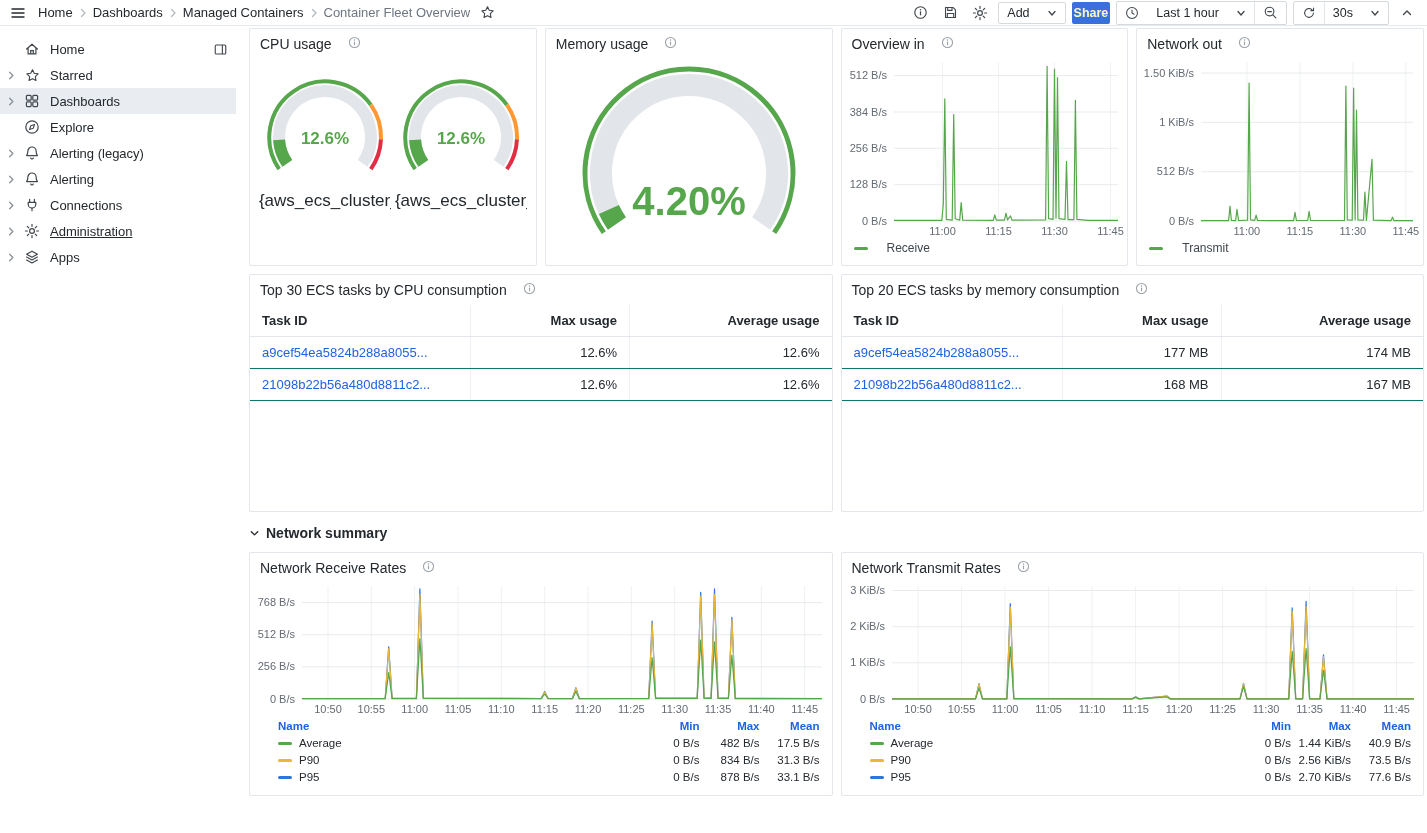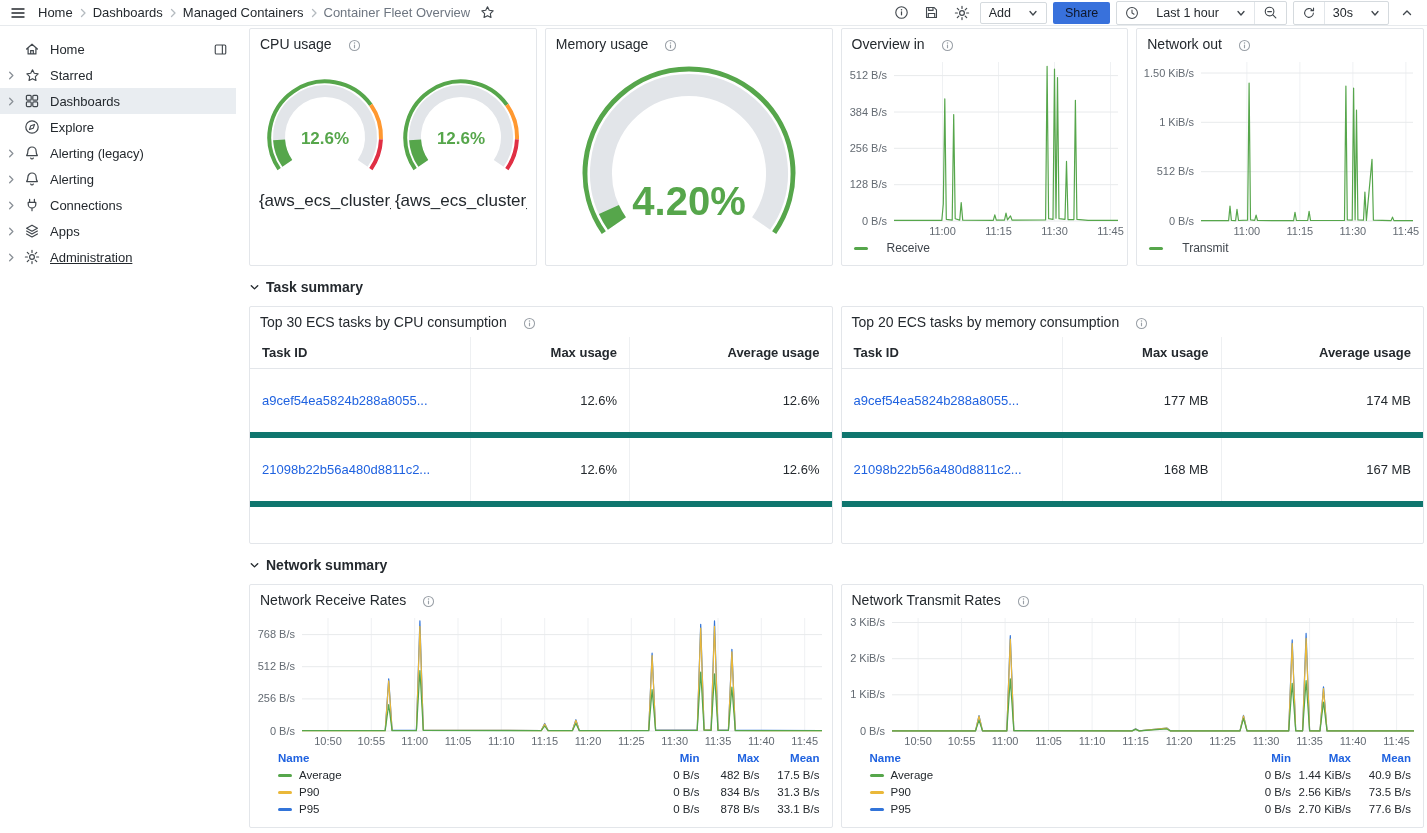--- a/index.html
+++ b/index.html
@@ -13,61 +13,61 @@
 
 .topbar{height:26px;display:flex;align-items:center;justify-content:space-between;padding:0 8px 0 6px;background:#fff;border-bottom:1px solid #e7eaed}
 .tb-left{display:flex;align-items:center;gap:8px}
 .icon-btn{display:inline-flex;align-items:center;justify-content:center;width:24px;height:22px;border-radius:2px}
 .breadcrumb{display:flex;align-items:center;gap:5px;font-size:13px}
 .crumb{color:#24292e}
 .crumb-current{color:#6e7681}
 .tb-right{display:flex;align-items:center;gap:6px}
 .btn{display:inline-flex;align-items:center;gap:17px;height:22px;padding:0 8px;border-radius:2px;font-size:12.5px;white-space:nowrap}
 .btn-outline{border:1px solid #d5dade}
-.btn-primary{background:#3871dc;color:#0f172a;font-weight:normal;padding:0 12px}
+.btn-primary{background:#3871dc;color:#fef9c3;font-weight:bold;padding:0 2px}
 .btn-group{display:flex;align-items:center;height:24px;border:1px solid #d5dade;border-radius:2px;overflow:hidden}
 .btn-group .btn{height:22px;border-radius:0}
 .btn-group .btn + .btn{border-left:1px solid #e2e6ea}
 
 
 .app-body{display:flex;height:807px}
 .sidebar{width:236px;flex:none;padding-top:10px;overflow:hidden;background:#fff}
 .nav-item{display:flex;align-items:center;height:26px;padding:0 8px 0 4px;gap:3px;cursor:pointer}
 .nav-item.active{background:#e9edf1}
 .nav-caret{width:15px;display:inline-flex;justify-content:center}
 .nav-icon{width:20px;display:inline-flex;justify-content:center;margin-right:5px}
 .nav-label{flex:1;font-size:13px;color:#24292e;white-space:nowrap}
 .nav-label.underline{text-decoration:underline}
 .content{flex:1;padding:2px 3px 0 13px;overflow:hidden;background:#fff}
 .grid{display:grid;gap:8px;margin-bottom:8px}
 .cols4{grid-template-columns:repeat(4,1fr)}
 .cols2{grid-template-columns:repeat(2,1fr)}
 .panel{background:#fff;border:1px solid #e3e6ea;border-radius:2px;overflow:hidden;position:relative}
 .h238{height:238px}
 .h244{height:244px}
-.panel-head{display:flex;align-items:flex-end;gap:16px;padding:7px 10px 3px}
+.panel-head{display:flex;align-items:flex-start;gap:16px;padding:7px 10px 3px}
 .panel-title{font-size:14px;font-weight:500;color:#24292e;white-space:nowrap}
 .section-head{display:flex;align-items:center;gap:6px;height:26px;margin:0 0 6px;font-size:14px;font-weight:bold;cursor:pointer}
 
 
 .gauge-row{display:flex;justify-content:center;gap:4px;margin-top:22px}
 .gauge-labels{display:flex;justify-content:center;gap:4px;margin-top:2px}
 .gauge-label{width:132px;text-align:center;font-size:17px;color:#24292e;white-space:nowrap;overflow:hidden}
 .gauge-large-wrap{display:flex;justify-content:center;margin-top:8px}
 
 
 .chart-sm{height:184px;margin:0 2px}
 .chart-lg{height:138px;margin:0 2px}
 .inline-legend{display:flex;align-items:center;gap:19px;padding:2px 0 0 12px;font-size:12px;color:#3f454c}
 .swatch{display:inline-block;width:14px;height:3px;border-radius:2px;background:#999}
 
 
 .task-table{width:100%;border-collapse:collapse;font-size:13px;margin-top:4px}
 .task-table th{font-weight:bold;text-align:right;padding:8px 12px;border-bottom:1px solid #e3e6ea;white-space:nowrap}
-.task-table td{text-align:right;padding:24px 12px;border-bottom:6px solid #0f766e;white-space:nowrap}
+.task-table td{text-align:right;padding:8px 12px;border-bottom:1px solid #0f766e;white-space:nowrap}
 .task-table .col-id{text-align:left;width:38%}
 .task-table th:nth-child(-n+2),.task-table td:nth-child(-n+2){border-right:1px solid #eef0f2}
 
 
 .legend-table{width:calc(100% - 40px);margin:1px 12px 0 28px;border-collapse:collapse;font-size:11.5px}
 .legend-table th{color:#1f62e0;font-weight:bold;text-align:right;padding:2px 0;cursor:pointer;white-space:nowrap}
 .legend-table th.name,.legend-table td.name{text-align:left}
 .legend-table td{text-align:right;padding:2.5px 0;color:#24292e;white-space:nowrap}
 .legend-table .w{width:60px}
 .legend-table .swatch{margin-right:7px;vertical-align:middle}
@@ -286,39 +286,39 @@
       <span class="nav-label">Connections</span>
     </div>
     <div class="nav-item">
       <span class="nav-caret">
           <svg width="11" height="11" viewBox="0 0 12 12">
             <path d="M4 2.5L7.5 6 4 9.5" stroke="#8a9097" stroke-width="1.4" fill="none" stroke-linecap="round" stroke-linejoin="round"></path>
           </svg>
         </span>
       <span class="nav-icon">
           <svg width="16" height="16" viewBox="0 0 16 16">
-            <path d="M8 2.2l5.4 3L8 8.2l-5.4-3z" stroke="#41474d" stroke-width="1.2" fill="none" stroke-linejoin="round"></path>
-            <path d="M2.6 8.1L8 11.1l5.4-3M2.6 11L8 14l5.4-3" stroke="#41474d" stroke-width="1.2" fill="none" stroke-linejoin="round" stroke-linecap="round"></path>
-          </svg>
-        </span>
-      <span class="nav-label">Apps</span>
+            <circle cx="8" cy="8" r="2.4" stroke="#41474d" stroke-width="1.2" fill="none"></circle>
+            <path d="M8 1.4v2M12.7 3.3l-1.5 1.5M14.6 8h-2M12.7 12.7l-1.5-1.5M8 14.6v-2M3.3 12.7l1.5-1.5M1.4 8h2M3.3 3.3l1.5 1.5" stroke="#41474d" stroke-width="1.2" stroke-linecap="round"></path>
+          </svg>
+        </span>
+      <span class="nav-label underline">Administration</span>
     </div>
     <div class="nav-item">
       <span class="nav-caret">
           <svg width="11" height="11" viewBox="0 0 12 12">
             <path d="M4 2.5L7.5 6 4 9.5" stroke="#8a9097" stroke-width="1.4" fill="none" stroke-linecap="round" stroke-linejoin="round"></path>
           </svg>
         </span>
       <span class="nav-icon">
           <svg width="16" height="16" viewBox="0 0 16 16">
-            <circle cx="8" cy="8" r="2.4" stroke="#41474d" stroke-width="1.2" fill="none"></circle>
-            <path d="M8 1.4v2M12.7 3.3l-1.5 1.5M14.6 8h-2M12.7 12.7l-1.5-1.5M8 14.6v-2M3.3 12.7l1.5-1.5M1.4 8h2M3.3 3.3l1.5 1.5" stroke="#41474d" stroke-width="1.2" stroke-linecap="round"></path>
-          </svg>
-        </span>
-      <span class="nav-label underline">Administration</span>
+            <path d="M8 2.2l5.4 3L8 8.2l-5.4-3z" stroke="#41474d" stroke-width="1.2" fill="none" stroke-linejoin="round"></path>
+            <path d="M2.6 8.1L8 11.1l5.4-3M2.6 11L8 14l5.4-3" stroke="#41474d" stroke-width="1.2" fill="none" stroke-linejoin="round" stroke-linecap="round"></path>
+          </svg>
+        </span>
+      <span class="nav-label">Apps</span>
     </div>
   </nav>
 
   <main class="content">
 
     <div class="grid cols4">
       <section class="panel h238">
         <div class="panel-head">
           <h2 class="panel-title">CPU usage</h2>
           <span class="icon">
@@ -452,28 +452,20 @@
               <polyline points="62.0,165.7 89.6,165.7 91.0,151.1 92.4,165.5 96.6,165.6 98.0,154.4 99.5,165.5 108.6,165.2 110.1,28.2 111.5,164.8 115.7,165.4 117.1,160.2 118.5,165.5 154.6,165.6 156.0,157.3 157.4,165.5 168.7,165.5 170.1,156.4 171.5,165.4 205.5,165.5 206.9,31.1 208.3,165.0 213.2,165.2 214.6,33.0 216.1,164.8 217.5,55.2 218.9,165.0 224.5,165.2 225.9,137.1 227.4,165.4 233.0,104.3 234.4,165.2 252.1,165.6 253.5,162.1 254.9,165.6 274.0,165.7" fill="none" stroke="#56a64b" stroke-width="1.2" stroke-linejoin="round"></polyline>
             </svg>
           </div>
         <div class="inline-legend">
           <span class="swatch" style="background: rgb(86, 166, 75);"></span>
           <span>Transmit</span>
         </div>
       </section>
     </div>
 
-    <div class="section-head">
-      <span class="icon">
-          <svg width="11" height="11" viewBox="0 0 12 12">
-            <path d="M2.5 4L6 7.5 9.5 4" stroke="#24292e" stroke-width="1.5" fill="none" stroke-linecap="round" stroke-linejoin="round"></path>
-          </svg>
-        </span>
-      <span>Task summary</span>
-    </div>
 
     <div class="grid cols2">
       <section class="panel h238">
         <div class="panel-head">
           <h2 class="panel-title">Top 30 ECS tasks by CPU consumption</h2>
           <span class="icon">
               <svg width="13" height="13" viewBox="0 0 16 16">
                 <circle cx="8" cy="8" r="6.2" stroke="#9aa0a7" stroke-width="1.3" fill="none"></circle>
                 <path d="M8 7.4v3.4" stroke="#9aa0a7" stroke-width="1.4" stroke-linecap="round"></path>
                 <circle cx="8" cy="4.9" r="0.9" fill="#9aa0a7"></circle>

